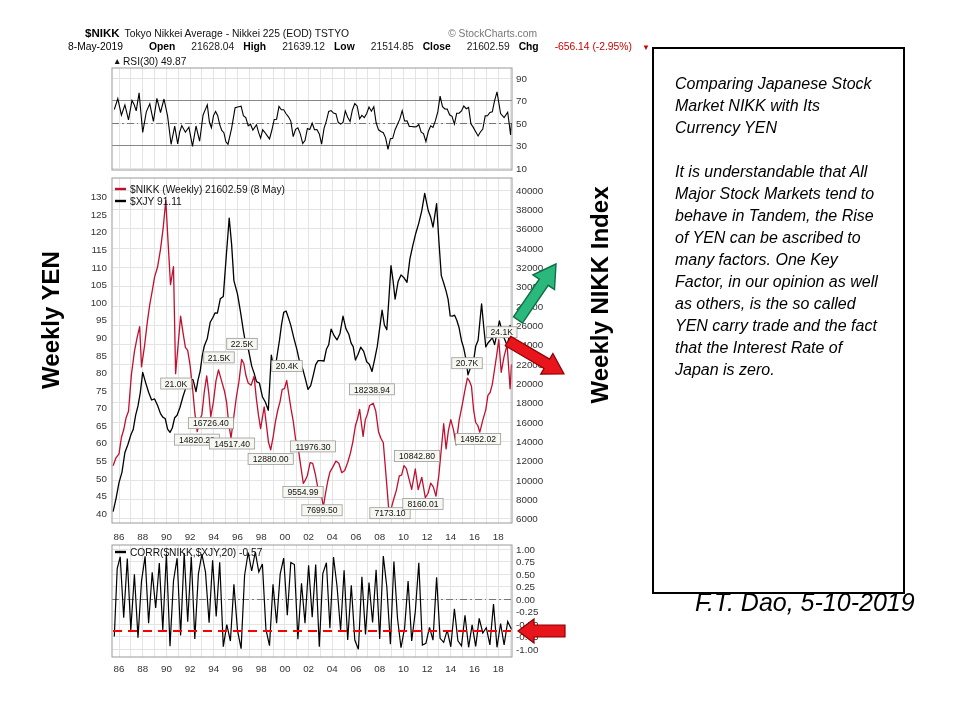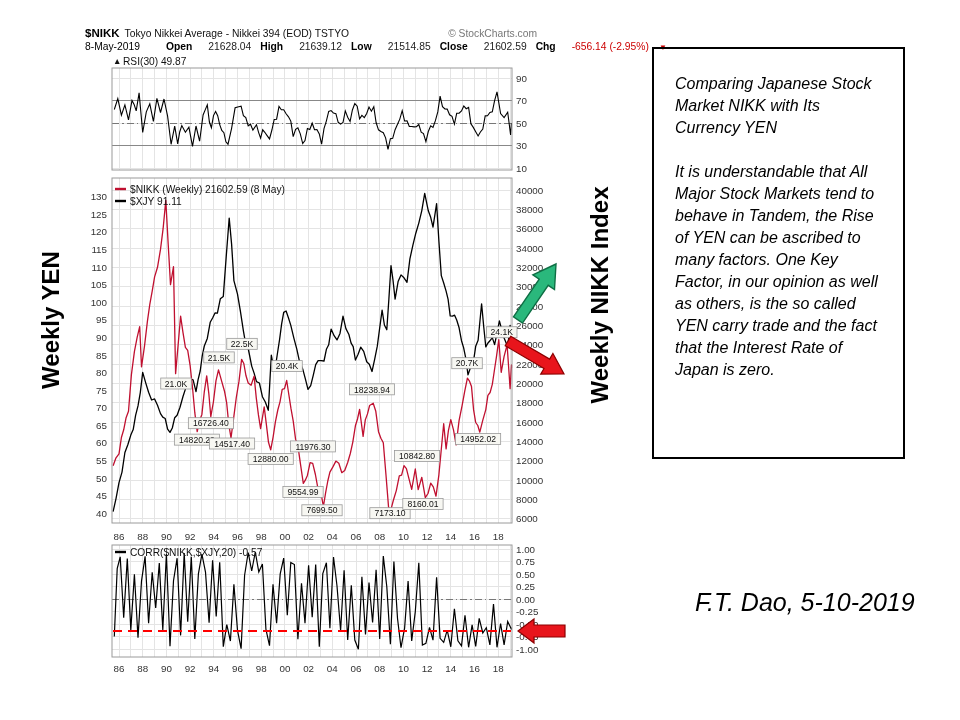--- a/index.html
+++ b/index.html
@@ -4,31 +4,31 @@
 <style>
   html,body{margin:0;padding:0;background:#fff;}
   .stage{position:relative;width:960px;height:720px;background:#ffffff;overflow:hidden;
          font-family:"Liberation Sans",sans-serif;color:#000;}
   svg{position:absolute;left:0;top:0;}
   svg text{font-family:"Liberation Sans",sans-serif;}
   .hdr1{position:absolute;left:85px;top:27px;width:452px;display:flex;align-items:center;}
   .hdr1 .sym{font-weight:bold;font-size:11.5px;}
   .hdr1 .desc{font-size:10.3px;margin-left:5px;flex:1;color:#111;}
   .hdr1 .src{font-size:10.3px;color:#777;}
-  .hdr2{position:absolute;left:85px;top:41px;font-size:10.3px;display:flex;align-items:baseline;}
+  .hdr2{position:absolute;left:68px;top:41px;font-size:10.3px;display:flex;align-items:baseline;}
   .hdr2 .date{margin-right:26px;}
   .ohlc-lbl{font-weight:bold;margin-right:16px;}
   .ohlc-val{margin-right:9px;color:#222;}
   .neg{color:#cc0000;}
   .tri{color:#cc0000;font-size:8px;margin-left:1px;}
   .ylab{position:absolute;font-weight:bold;font-size:24px;white-space:nowrap;
         transform:rotate(-90deg);text-align:center;line-height:24px;}
   .ylab.left{width:240px;height:24px;left:-69px;top:308px;}
   .ylab.right{width:240px;height:24px;left:480px;top:283px;}
-  .notebox{position:absolute;left:652px;top:47px;width:253px;height:412px;
+  .notebox{position:absolute;left:652px;top:47px;width:253px;height:547px;
            border:2px solid #000;box-sizing:border-box;padding:24px 14px 0 21px;
            font-style:italic;font-size:16px;line-height:22px;}
   .notebox p{margin:0 0 22px 0;}
   .negnote{position:absolute;left:568px;top:597px;font-weight:bold;font-size:14.5px;line-height:17.5px;}
   .sig{position:absolute;left:695px;top:588px;font-style:italic;font-size:25px;}
 </style>
 </head>
 <body>
 
 <div class="stage">
@@ -340,21 +340,21 @@
       <g>
         <polygon points="564,374 540.7,374.1 544,368.5 505.2,345.7 510.8,336.3 549.6,359.1 552.9,353.5" fill="#e8151c" stroke="#8b0000" stroke-width="1.2"></polygon>
       </g>
       <g>
         <polygon points="518,631 534,619 534,625 565,625 565,637 534,637 534,643" fill="#e8151c" stroke="#8b0000" stroke-width="1.2"></polygon>
       </g>
     </svg>
 
   <div class="hdr1">
     <span class="sym">$NIKK</span>
-    <span class="desc">Tokyo Nikkei Average - Nikkei 394 (EOD) TSTYO</span>
+    <span class="desc">Tokyo Nikkei Average - Nikkei 225 (EOD) TSTYO</span>
     <span class="src">© StockCharts.com</span>
   </div>
 
   <div class="hdr2">
     <span class="date">8-May-2019</span>
     <span id="ohlc"><span><span class="ohlc-lbl">Open</span><span class="ohlc-val">21628.04</span></span><span><span class="ohlc-lbl">High</span><span class="ohlc-val">21639.12</span></span><span><span class="ohlc-lbl">Low</span><span class="ohlc-val">21514.85</span></span><span><span class="ohlc-lbl">Close</span><span class="ohlc-val">21602.59</span></span><span><span class="ohlc-lbl">Chg</span><span class="ohlc-val neg">-656.14 (-2.95%)</span><span class="tri">▼</span></span></span>
   </div>
 
   <div class="ylab left">Weekly YEN</div>
   <div class="ylab right">Weekly NIKK Index</div>

